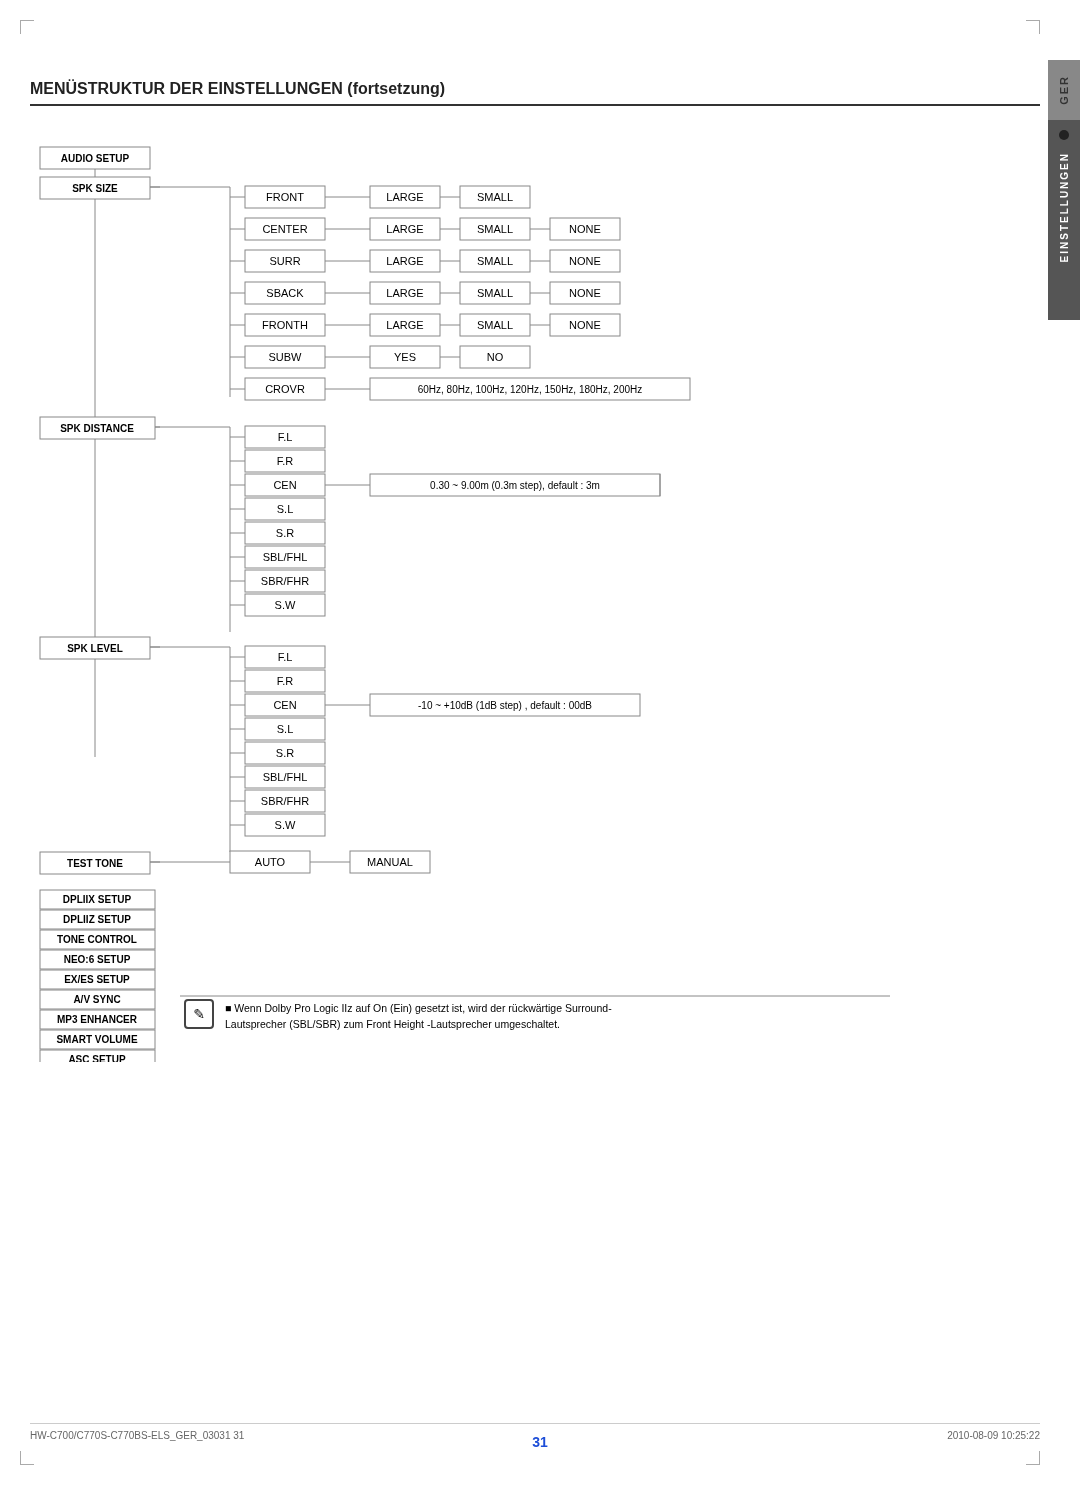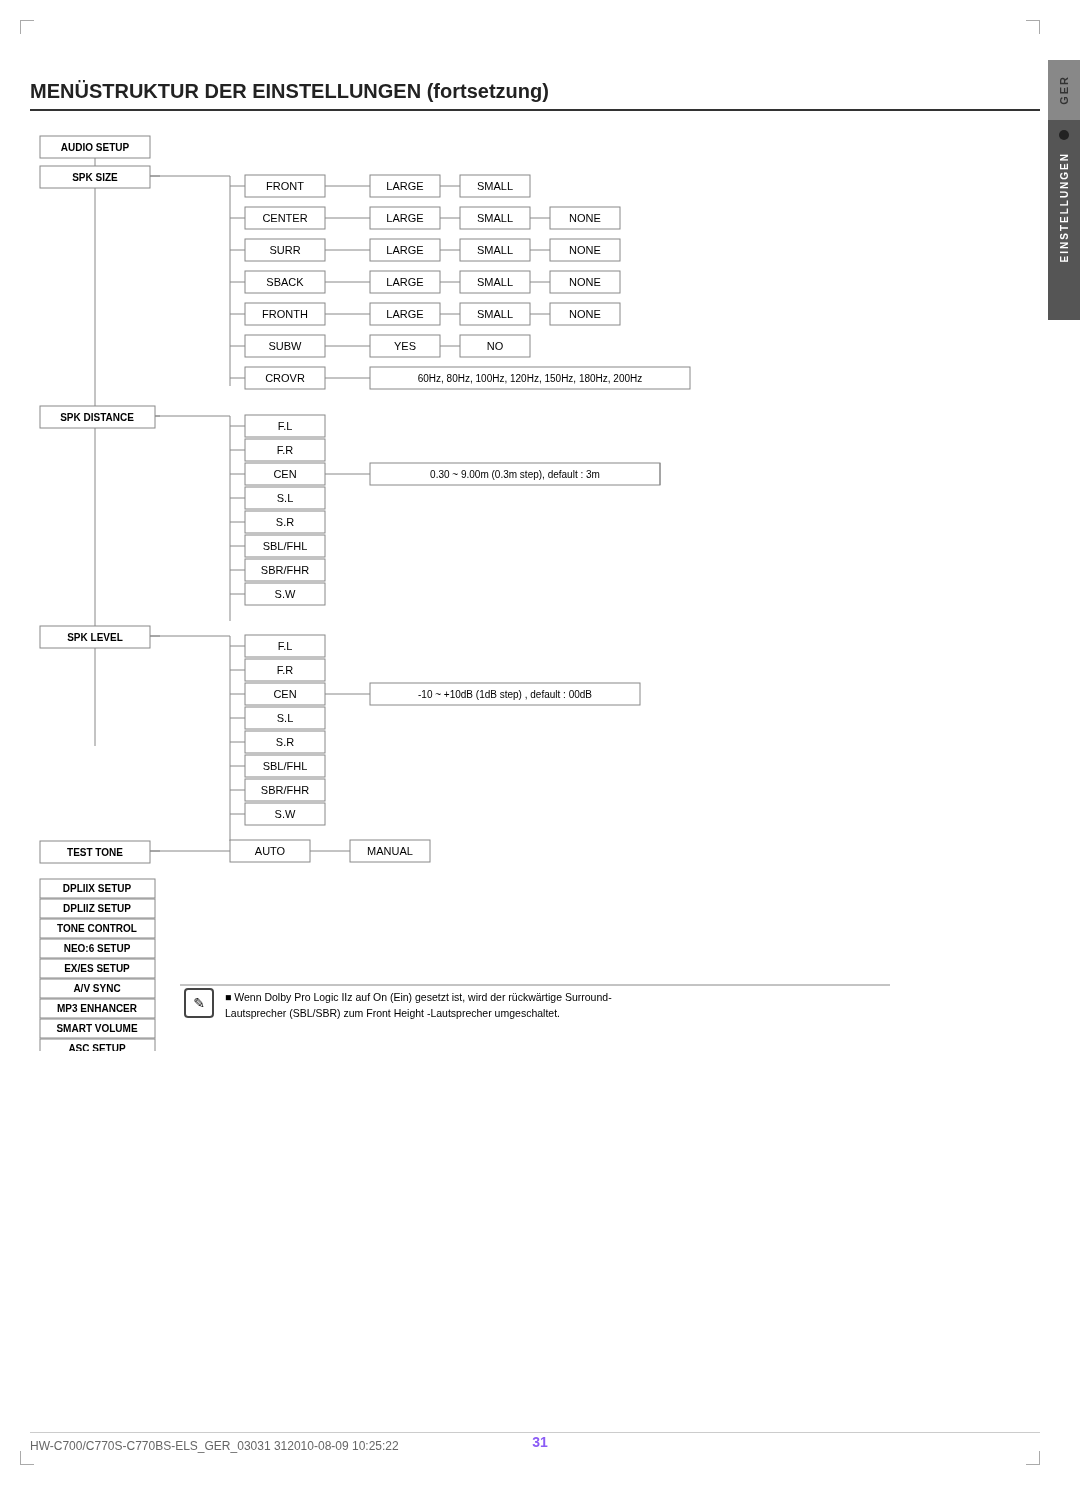--- a/index.html
+++ b/index.html
@@ -42,48 +42,49 @@
       width: 14px;
       height: 14px;
     }
     .corner-tl { top: 20px; left: 20px; border-top: 1px solid #aaa; border-left: 1px solid #aaa; }
     .corner-tr { top: 20px; right: 40px; border-top: 1px solid #aaa; border-right: 1px solid #aaa; }
     .corner-bl { bottom: 20px; left: 20px; border-bottom: 1px solid #aaa; border-left: 1px solid #aaa; }
     .corner-br { bottom: 20px; right: 40px; border-bottom: 1px solid #aaa; border-right: 1px solid #aaa; }
 
     
     .main-title {
-      font-size: 20px;
+      font-size: 16px;
       font-weight: bold;
-      margin-bottom: 16px;
+      margin-bottom: 32px;
       margin-top: 60px;
       padding-bottom: 6px;
       border-bottom: 2px solid #333;
     }
 
     
     .page-footer {
       position: absolute;
-      bottom: 32px;
+      bottom: 44px;
       left: 30px;
       right: 40px;
       display: flex;
-      font-size: 12px;
+      justify-content: space-between;
+      font-size: 10px;
       color: #666;
       border-top: 1px solid #ccc;
       padding-top: 6px;
     }
     .page-number {
       position: absolute;
       bottom: 35px;
       left: 50%;
       transform: translateX(-50%);
       font-size: 14px;
       font-weight: bold;
-      color: #8b5cf6;
+      color: #1d4ed8;
     }
   </style>
 </head>
 <body>
 
 <div class="corner-tl"></div>
 <div class="corner-tr"></div>
 <div class="corner-bl"></div>
 <div class="corner-br"></div>
 

